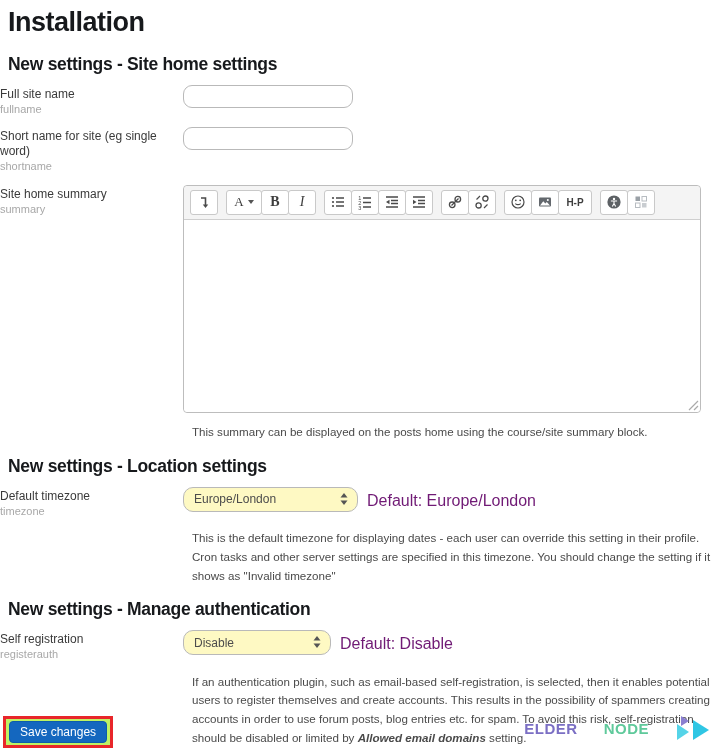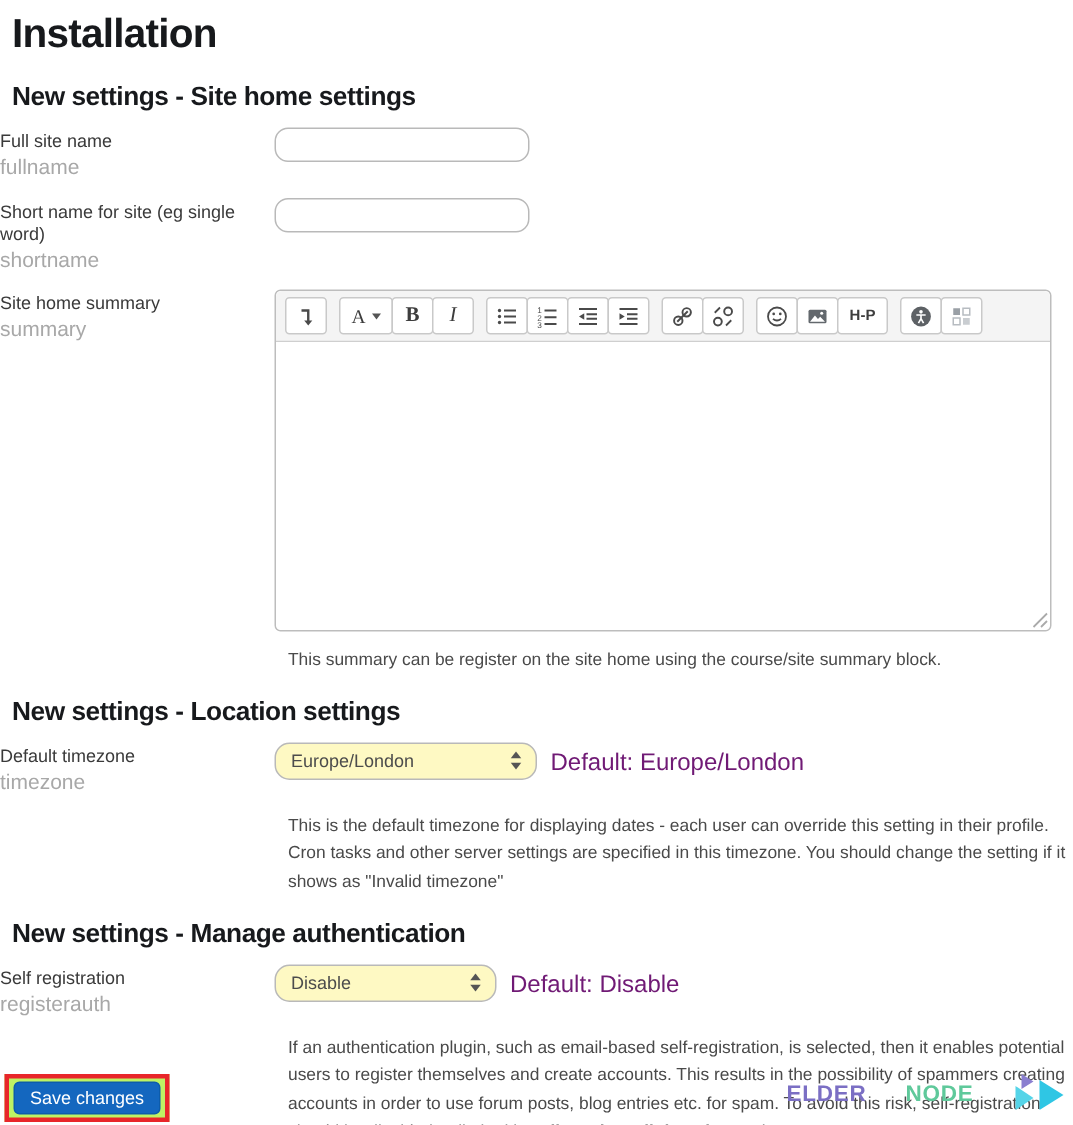--- a/index.html
+++ b/index.html
@@ -5,21 +5,21 @@
   * { box-sizing: border-box; margin: 0; padding: 0; }
   html,body { width:715px; height:750px; background:#fff; overflow:hidden; }
   body { font-family:"Liberation Sans", sans-serif; position:relative; color:#333; }
 
   .page-title { font-size:27px; font-weight:700; color:#17191c; margin:7px 0 16px 8px; letter-spacing:-0.5px; }
   h2.section-heading { font-size:17.5px; font-weight:700; color:#17191c; margin:14px 0 10px 8px; letter-spacing:-0.3px; }
 
   .frow { display:flex; align-items:flex-start; margin-bottom:10px; }
   .labelcol { width:183px; text-align:left; padding-right:9px; padding-top:2px; flex:none; }
   .flabel { font-size:12px; color:#3a3a3a; line-height:1.25; }
-  .fsub { font-size:14px; color:#a8a8a8; line-height:1.4; }
+  .fsub { font-size:11px; color:#a8a8a8; line-height:1.4; }
 
   .txt-input { width:170px; height:23px; border:1px solid #b9b9b9; border-radius:9px; padding:0 9px;
     font-family:"Liberation Sans",sans-serif; font-size:12px; color:#555; background:#fff; outline:none; }
 
   .sel-wrap { position:relative; display:inline-block; }
   select.sel { appearance:none; -webkit-appearance:none; height:25px; border:1px solid #b9b9b9; border-radius:10px;
     padding:0 24px 0 10px; font-family:"Liberation Sans",sans-serif; font-size:12px; color:#4c4c4c; background:#fef9c3; outline:none; }
   select.sel-timezone { width:175px; }
   select.sel-auth { width:148px; }
   .sel-arrows { position:absolute; right:9px; top:5px; pointer-events:none; }
@@ -206,21 +206,21 @@
 
     </div>
     <div class="editor-content" contenteditable="true" style="">
       <svg class="resize-handle" width="14" height="14" viewBox="0 0 14 14">
         <path d="M13 4 L4 13 M13 9 L9 13" stroke="#aaa" stroke-width="1.2" fill="none"></path>
       </svg>
     </div>
   </div>
 </div>
 
-<div class="help-text">This summary can be register on the site home using the course/site summary block.</div>
+<div class="help-text">This summary can be displayed on the posts home using the course/site summary block.</div>
 
 <h2 class="section-heading">New settings - Location settings</h2>
 
 <div class="frow">
   <div class="labelcol">
     <div class="flabel">Default timezone</div>
     <div class="fsub">timezone</div>
   </div>
   <div class="sel-wrap">
     <select class="sel sel-timezone">

